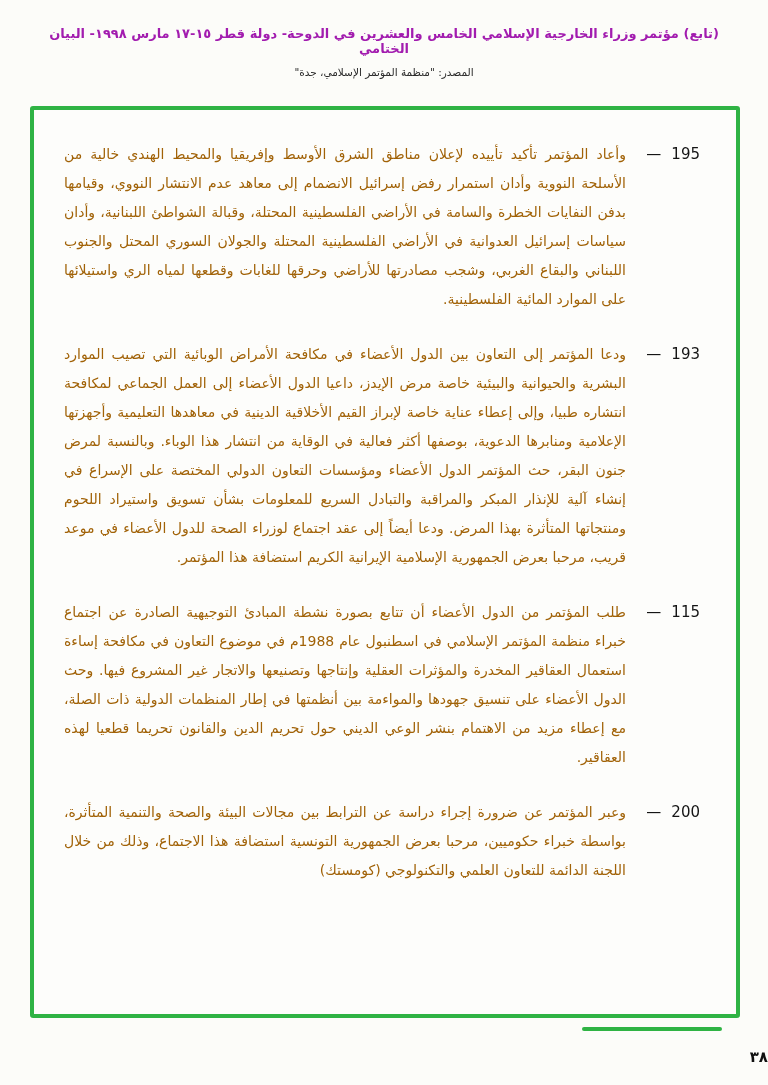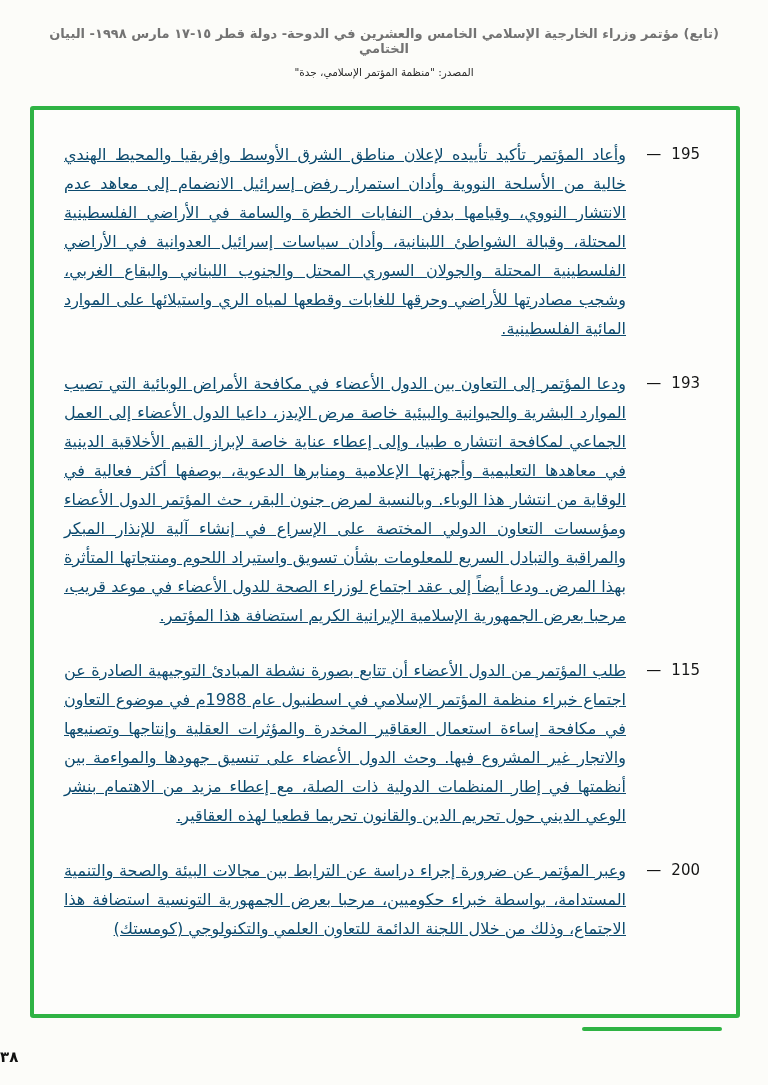--- a/index.html
+++ b/index.html
@@ -16,21 +16,21 @@
     background: #fcfcf9;
     color: #141414;
   }
   .header {
     text-align: center;
     padding-top: 26px;
   }
   .header-title {
     font-size: 13px;
     font-weight: bold;
-    color: #737373;
+    color: #a21caf;
     padding: 0 28px;
   }
   .header-source {
     font-size: 10.5px;
     margin-top: 10px;
     color: #2a2a2a;
   }
   .annotation-box {
     position: absolute;
     top: 106px;
@@ -54,40 +54,39 @@
     gap: 10px;
     align-items: flex-start;
     padding-top: 5px;
     font-size: 15px;
     color: #151515;
   }
   .para-text {
     flex: 1;
     text-align: justify;
     text-justify: inter-word;
-    font-size: 16px;
+    font-size: 14px;
     line-height: 29px;
-    color: #0c4a6e;
-    text-decoration: underline;
+    color: #a16207;
   }
   .annotation-stroke-extra {
     position: absolute;
     top: 1027px;
     right: 46px;
     width: 140px;
     height: 4px;
     border-radius: 2px;
     background: var(--box-border, #2fb344);
   }
   .page-number {
     position: absolute;
     top: 1048px;
     left: 0;
     width: 100%;
-    text-align: left;
+    text-align: right;
     font-size: 15px;
     font-weight: bold;
     color: #101010;
   }
 </style>
 </head>
 <body>
 
 <div class="page">
 
@@ -120,21 +119,21 @@
         <span>—</span>
       </div>
       <div class="para-text">طلب المؤتمر من الدول الأعضاء أن تتابع بصورة نشطة المبادئ التوجيهية الصادرة عن اجتماع خبراء منظمة المؤتمر الإسلامي في اسطنبول عام 1988م في موضوع التعاون في مكافحة إساءة استعمال العقاقير المخدرة والمؤثرات العقلية وإنتاجها وتصنيعها والاتجار غير المشروع فيها. وحث الدول الأعضاء على تنسيق جهودها والمواءمة بين أنظمتها في إطار المنظمات الدولية ذات الصلة، مع إعطاء مزيد من الاهتمام بنشر الوعي الديني حول تحريم الدين والقانون تحريما قطعيا لهذه العقاقير.</div>
     </div>
 
     <div class="para">
       <div class="para-marker">
         <span>200</span>
         <span>—</span>
       </div>
-      <div class="para-text">وعبر المؤتمر عن ضرورة إجراء دراسة عن الترابط بين مجالات البيئة والصحة والتنمية المستدامة، بواسطة خبراء حكوميين، مرحبا بعرض الجمهورية التونسية استضافة هذا الاجتماع، وذلك من خلال اللجنة الدائمة للتعاون العلمي والتكنولوجي (كومستك)</div>
+      <div class="para-text">وعبر المؤتمر عن ضرورة إجراء دراسة عن الترابط بين مجالات البيئة والصحة والتنمية المتأثرة، بواسطة خبراء حكوميين، مرحبا بعرض الجمهورية التونسية استضافة هذا الاجتماع، وذلك من خلال اللجنة الدائمة للتعاون العلمي والتكنولوجي (كومستك)</div>
     </div>
 
   </div>
 
   <div class="annotation-stroke-extra"></div>
 
   <div class="page-number">٣٨</div>
 
 </div>
 

